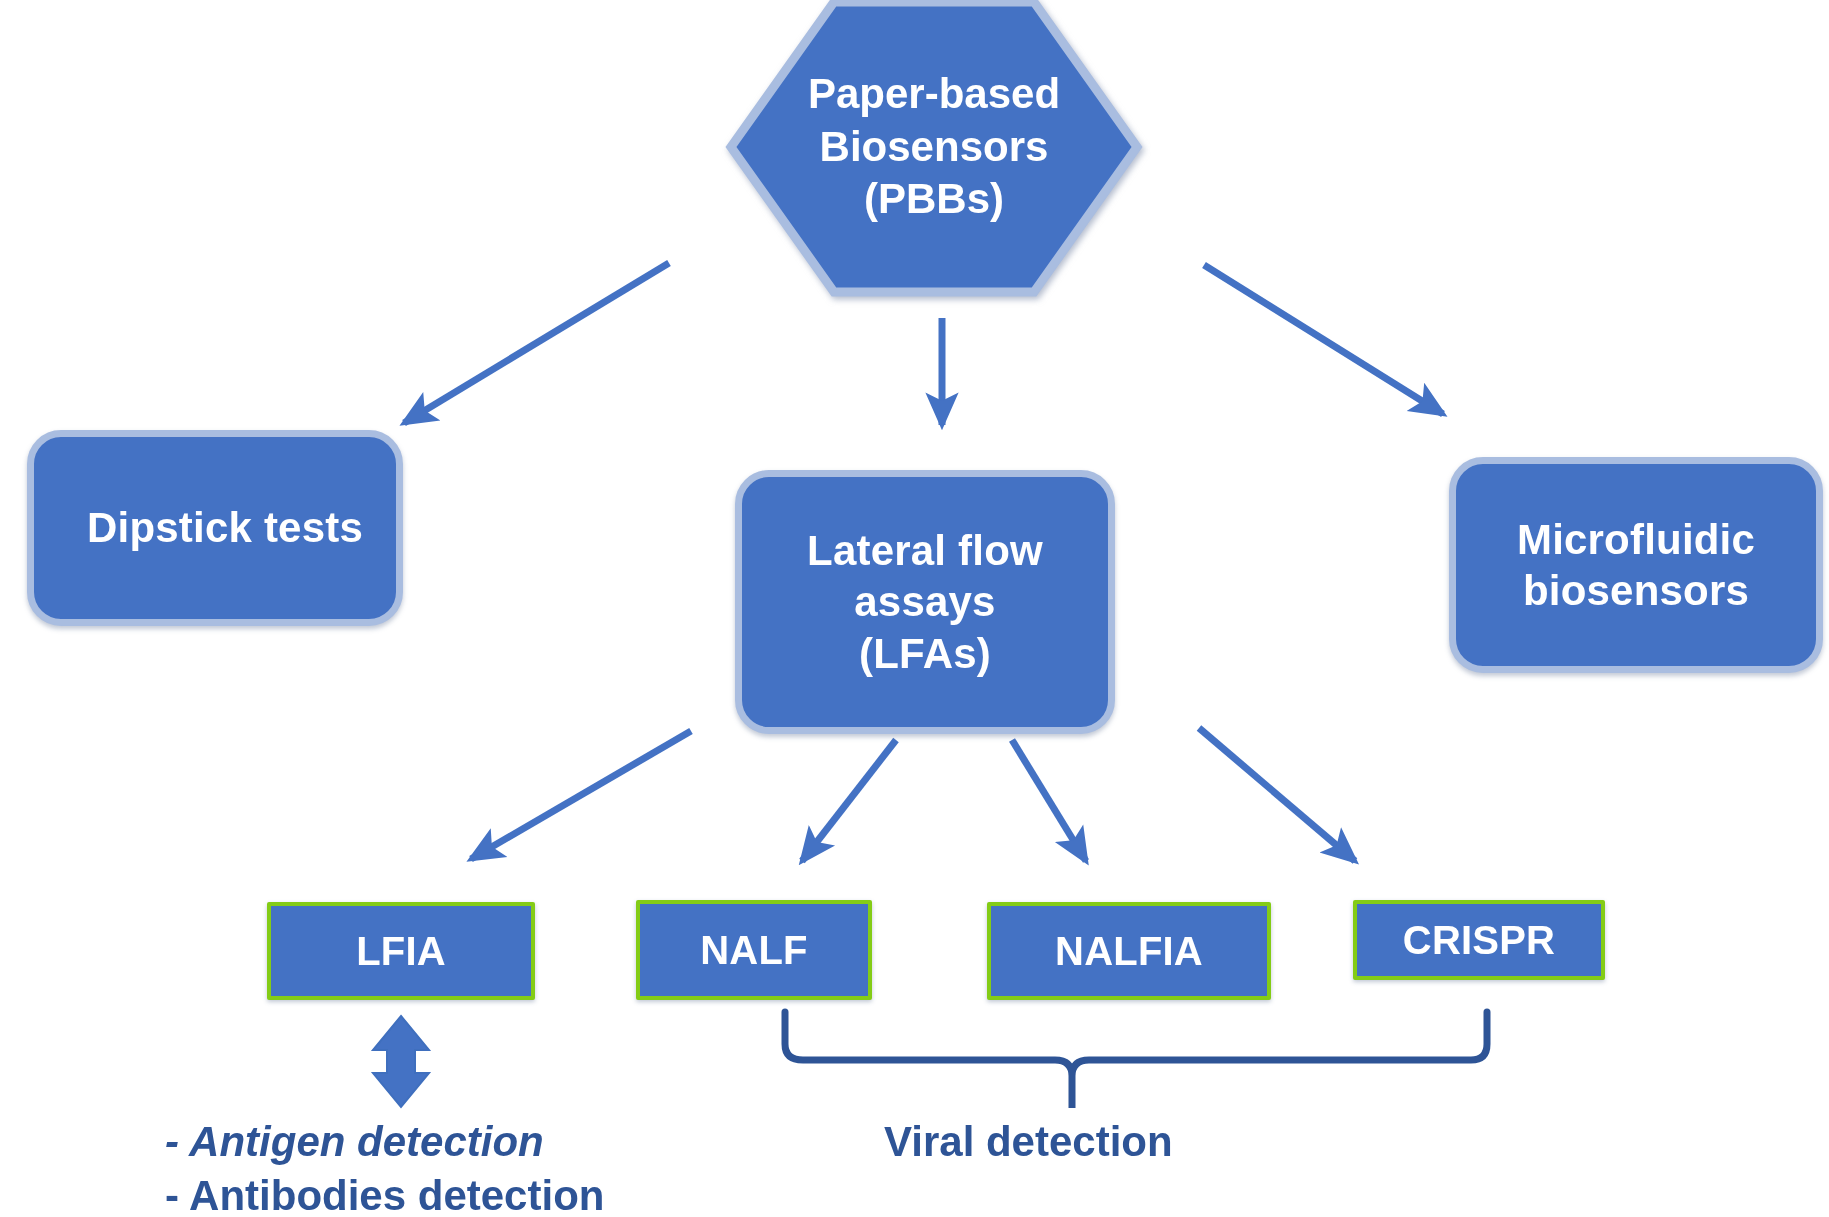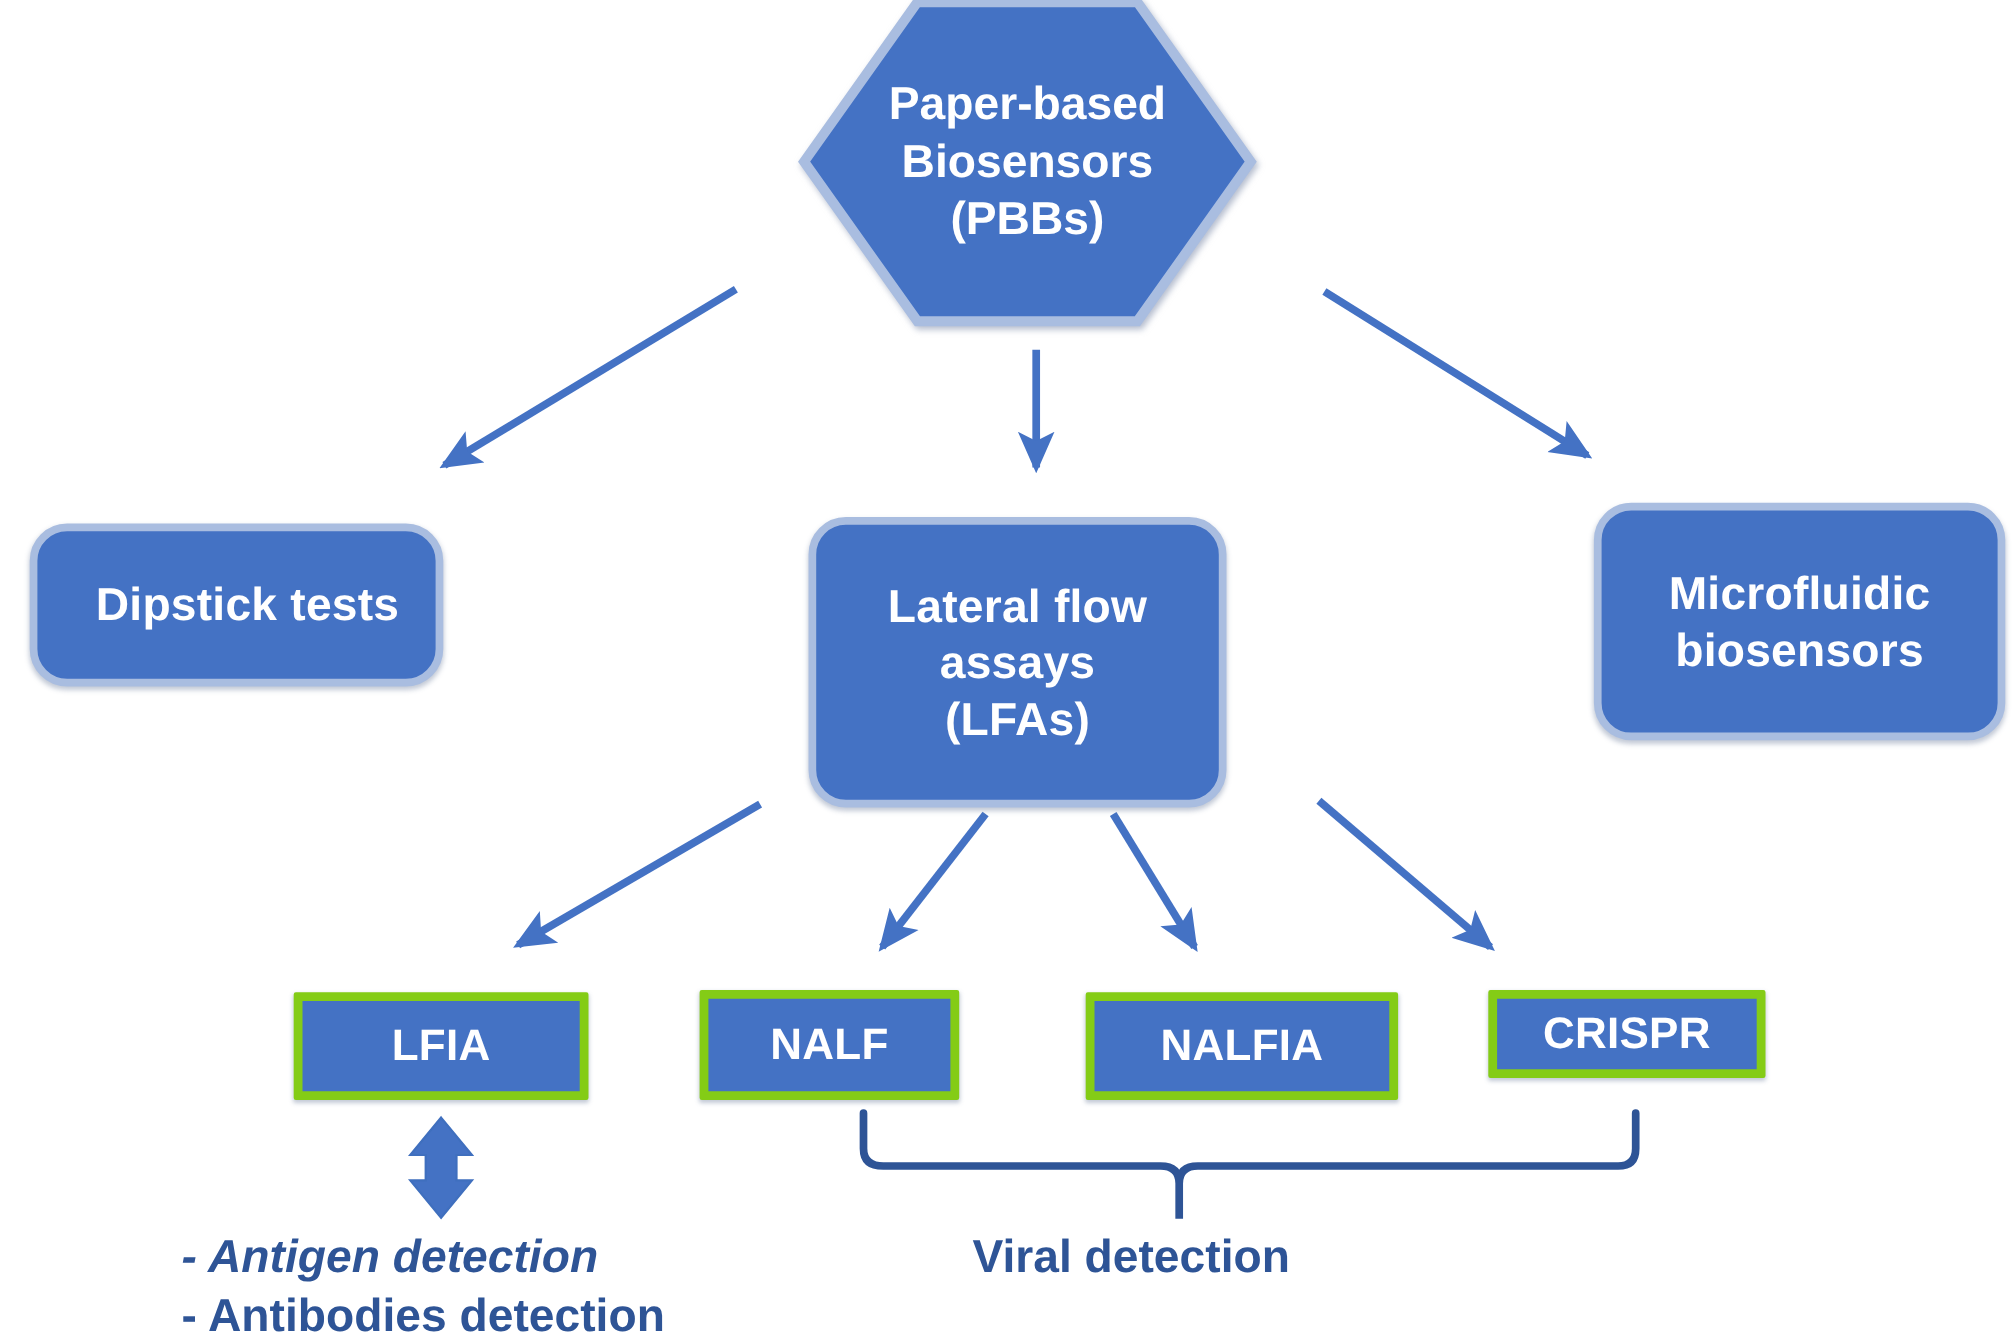--- a/index.html
+++ b/index.html
@@ -42,21 +42,21 @@
   .rrect {
     background: #4472C4;
     border: 7px solid #A9BDE0;
     border-radius: 34px;
     font-size: 42px;
     box-shadow: 0 3px 5px rgba(120,135,165,0.45);
   }
   
   .rect {
     background: #4472C4;
-    border: 8px solid #84cc16;
+    border: 4px solid #84cc16;
     border-radius: 2px;
     font-size: 40px;
     box-shadow: 0 2px 4px rgba(120,135,165,0.45);
   }
   
   .hexwrap {
     position: absolute;
     filter: drop-shadow(2px 3px 3px rgba(120,135,165,0.55));
   }
   .hexwrap svg {
@@ -144,21 +144,21 @@
     <svg width="418" height="302" viewBox="0 0 418 302" xmlns="http://www.w3.org/2000/svg">
       <polygon points="109,6 309,6 412,151 309,296 109,296 6,151" fill="#4472C4" stroke="#A9BDE0" stroke-width="9"></polygon>
     </svg>
     <div class="hexlabel">
       <span style="white-space:pre-line">Paper-based
 Biosensors
 (PBBs)</span>
     </div>
   </div>
 
-  <div class="node rrect" style="left:8px; top:476px; width:376px; height:148px;padding-left:20px;">
+  <div class="node rrect" style="left:8px; top:430px; width:376px; height:196px;padding-left:20px;">
     <span style="white-space:pre-line">Dipstick tests</span>
   </div>
 
   <div class="node rrect" style="left:716px; top:470px; width:380px; height:264px;">
     <span style="white-space:pre-line">Lateral flow
 assays
 (LFAs)</span>
   </div>
 
   <div class="node rrect" style="left:1430px; top:457px; width:374px; height:216px;">

